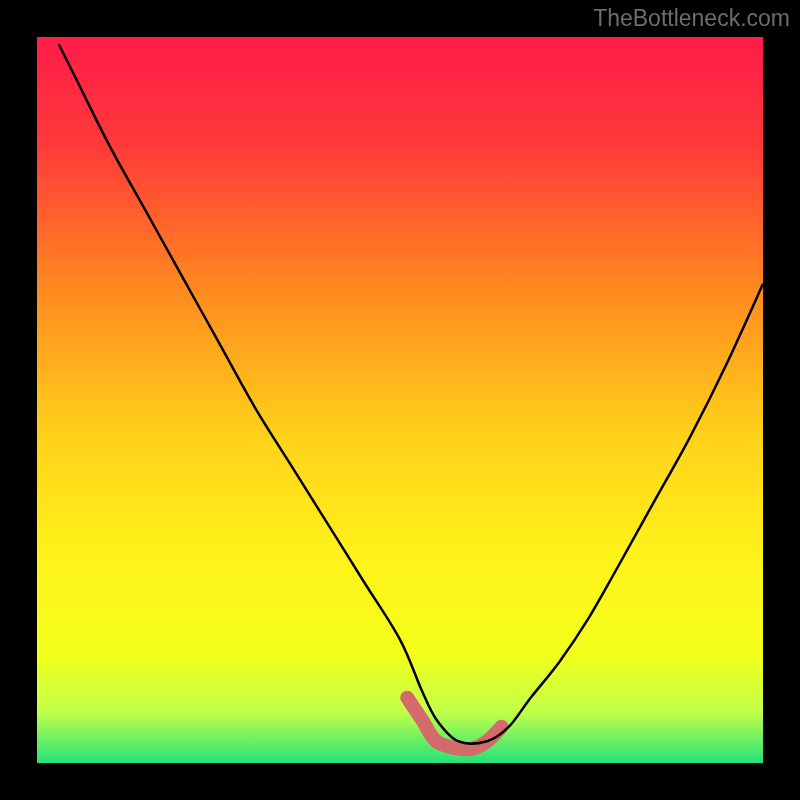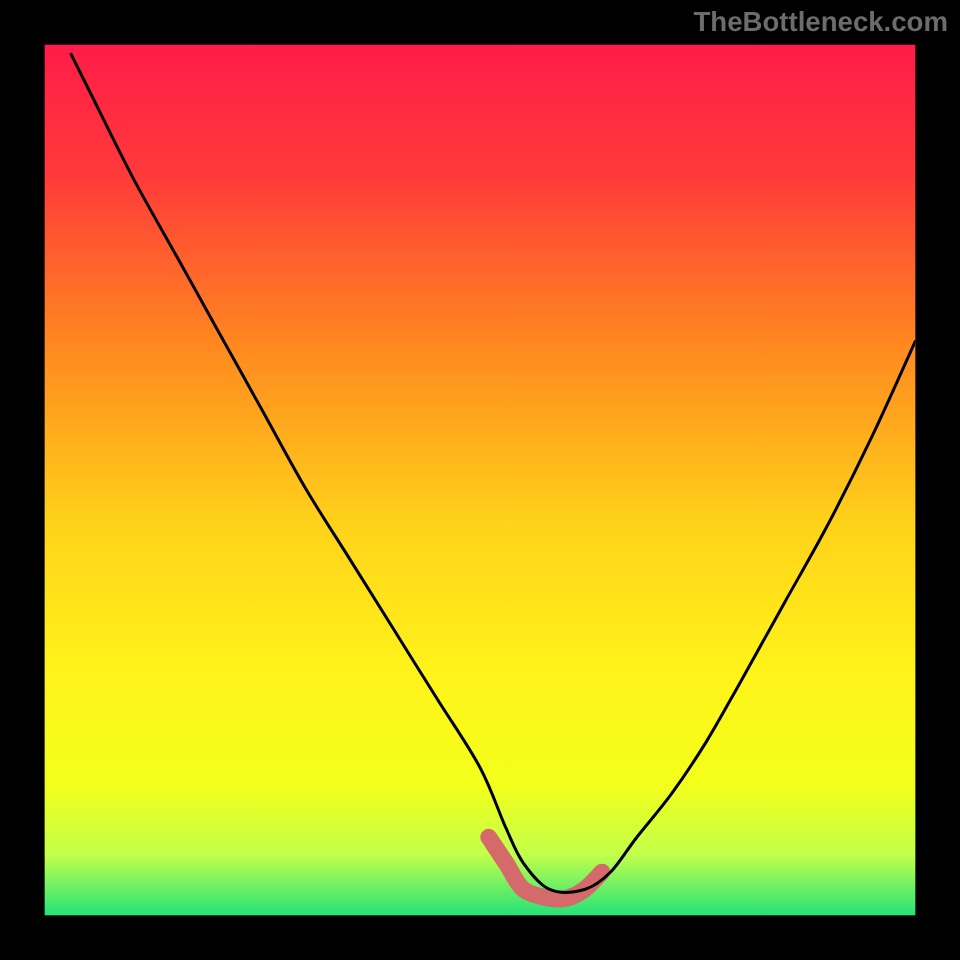--- a/index.html
+++ b/index.html
@@ -11,21 +11,21 @@
     position: relative;
     overflow: hidden;
     font-family: Arial, sans-serif;
   }
   .watermark {
     position: absolute;
     top: 5px;
     right: 10px;
     color: #6c6c6c;
     font-size: 23px;
-    font-weight: bold;
+    font-weight: normal;
     z-index: 20;
   }
   .plot-area {
     position: absolute;
     left: 37px;
     top: 37px;
     width: 726px;
     height: 726px;
     z-index: 1;
   }

